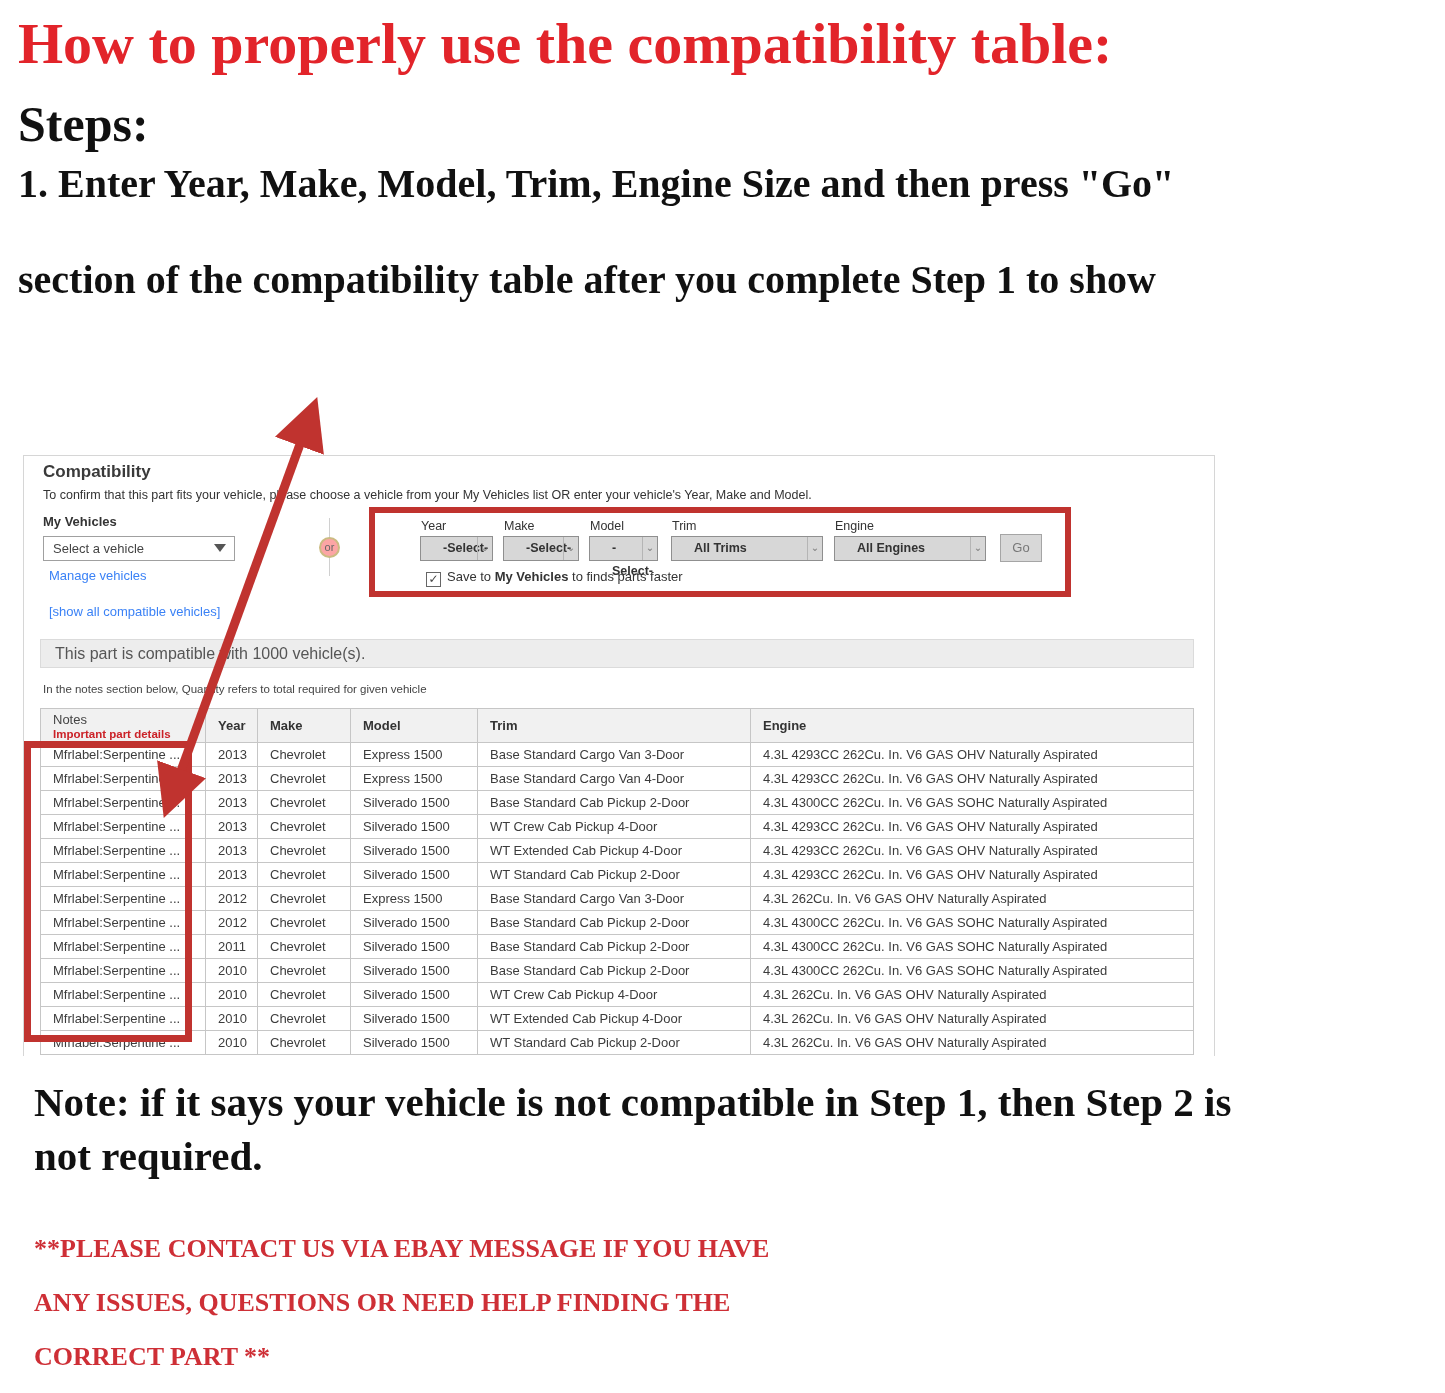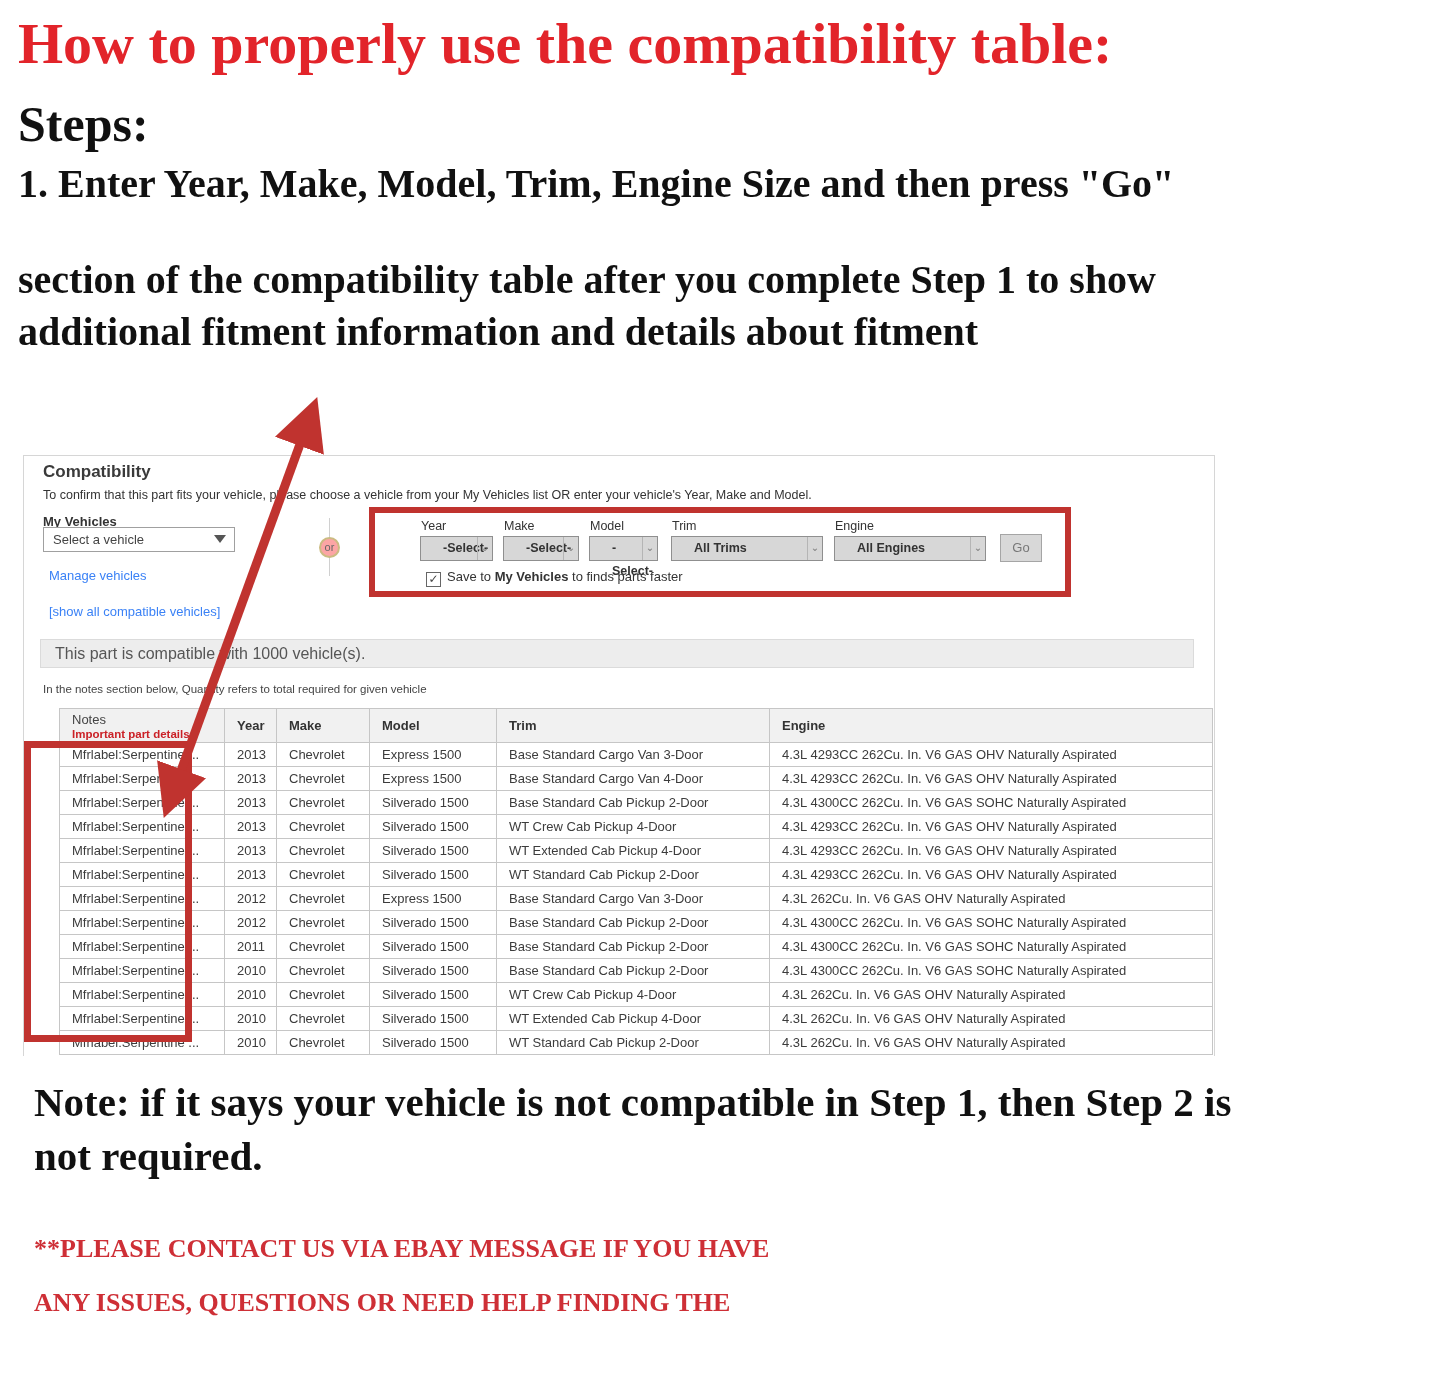--- a/index.html
+++ b/index.html
@@ -14,21 +14,21 @@
   #step2 { position:absolute; left:18px; top:254px; font-size:40px; color:#111; line-height:52px; }
   #note-block { position:absolute; left:34px; top:1075px; font-size:41px; color:#111; line-height:54px; }
   #contact-block { position:absolute; left:34px; top:1222px; font-size:26px; color:#ce2f36; line-height:54px; }
 
   
   #panel { position:absolute; left:11px; top:455px; width:1192px; height:601px; background:#fff;
     border:1px solid #d6d6d6; border-bottom:none; overflow:hidden; color:#333;margin-left:12px; }
   #compat-heading { position:absolute; left:19px; top:6px; font-size:17px; font-weight:bold; color:#3a3a3a; }
   #intro { position:absolute; left:19px; top:32px; font-size:12.5px; color:#333; }
   #myveh-label { position:absolute; left:19px; top:58px; font-size:13px; font-weight:bold; }
-  #vehicle-select { position:absolute; left:19px; top:71px; width:192px; height:25px; background:#fff;
+  #vehicle-select { position:absolute; left:19px; top:80px; width:192px; height:25px; background:#fff;
     border:1px solid #a0a0a0; font-size:13px; color:#444; line-height:23px; padding-left:9px; cursor:pointer; }
   #vehicle-select .caret { position:absolute; right:8px; top:7px; width:0; height:0;
     border-left:6px solid transparent; border-right:6px solid transparent; border-top:8px solid #555; }
   .bluelink { position:absolute; left:25px; font-size:13px; color:#3b82f6; cursor:pointer; }
   #manage-link { top:112px; }
   #showall-link { top:148px; }
   #or-line { position:absolute; left:305px; top:62px; width:1px; height:58px; background:#d0d0d0; }
   #or-badge { position:absolute; left:295px; top:81px; width:21px; height:21px; border-radius:50%;
     border:2px solid #cbbb82; background:#fca5a5; font-size:11px; color:#666; text-align:center; line-height:17px; }
 
@@ -40,21 +40,21 @@
   #go-button { position:absolute; left:976px; top:78px; width:42px; height:28px; background:#d8d8d8;
     border:1px solid #a5a5a5; color:#777; font-size:13px; text-align:center; line-height:26px; cursor:pointer; }
   #save-row { position:absolute; left:402px; top:113px; font-size:13px; color:#333; }
   #save-check { display:inline-block; width:15px; height:15px; border:1.5px solid #666; background:#fff;
     color:#444; font-size:12px; line-height:13px; text-align:center; vertical-align:-2px; margin-right:6px; cursor:pointer; }
 
   #banner { position:absolute; left:16px; top:183px; width:1154px; height:29px; background:#ededed;
     border:1px solid #dbdbdb; font-size:16px; color:#555; line-height:27px; padding-left:14px; }
   #notes-hint { position:absolute; left:19px; top:227px; font-size:11.5px; color:#444; }
 
-  #compat-table { position:absolute; left:35px; top:252px; width:1153px; border-collapse:collapse;
+  #compat-table { position:absolute; left:16px; top:252px; width:1153px; border-collapse:collapse;
     table-layout:fixed; font-size:13px; color:#3c3c3c; }
   #compat-table th, #compat-table td { border:1px solid #c6c6c6; padding-left:12px; text-align:left;
     overflow:hidden; white-space:nowrap; }
   #compat-table thead th { height:34px; background:#f1f1f1; font-weight:bold; color:#333;
     vertical-align:middle; }
   #compat-table th.notes-th { font-weight:normal; color:#444; }
   #compat-table th .sub { display:block; font-size:11.5px; font-weight:bold; color:#cb2127; margin-top:1px; }
   #compat-table tbody td { height:24px; background:#fff; }
 
   
@@ -64,21 +64,20 @@
   #anno-arrow { position:absolute; left:0; top:0; width:1445px; height:1393px; pointer-events:none; }
 </style>
 </head>
 <body>
 
 <div id="main-title" class="serif">How to properly use the compatibility table:</div>
 <div id="steps-heading" class="serif">Steps:</div>
 <div id="step1" class="serif">1. Enter Year, Make, Model, Trim, Engine Size and then press "Go"</div>
 <div id="step2" class="serif">
   <div>section of the compatibility table after you complete Step 1 to show</div>
-  <div>additional fitment information and details about fitment</div>
 </div>
 
 <div id="panel">
   <div id="compat-heading">Compatibility</div>
   <div id="intro">To confirm that this part fits your vehicle, please choose a vehicle from your My Vehicles list OR enter your vehicle's Year, Make and Model.</div>
 
   <div id="myveh-label">My Vehicles</div>
   <div id="vehicle-select">
     <span>Select a vehicle</span>
     <span class="caret"></span>
@@ -265,13 +264,14 @@
   <path d="M 303,436 L 178,779" stroke="#c0332f" stroke-width="9" fill="none" marker-start="url(#ah)" marker-end="url(#ah)"></path>
 </svg>
 
 <div id="note-block" class="serif">
   <div>Note: if it says your vehicle is not compatible in Step 1, then Step 2 is</div>
   <div>not required.</div>
 </div>
 <div id="contact-block" class="serif">
   <div>**PLEASE CONTACT US VIA EBAY MESSAGE IF YOU HAVE</div>
   <div>ANY ISSUES, QUESTIONS OR NEED HELP FINDING THE</div>
+  <div>CORRECT PART **</div>
 </div>
 
 </body></html>

